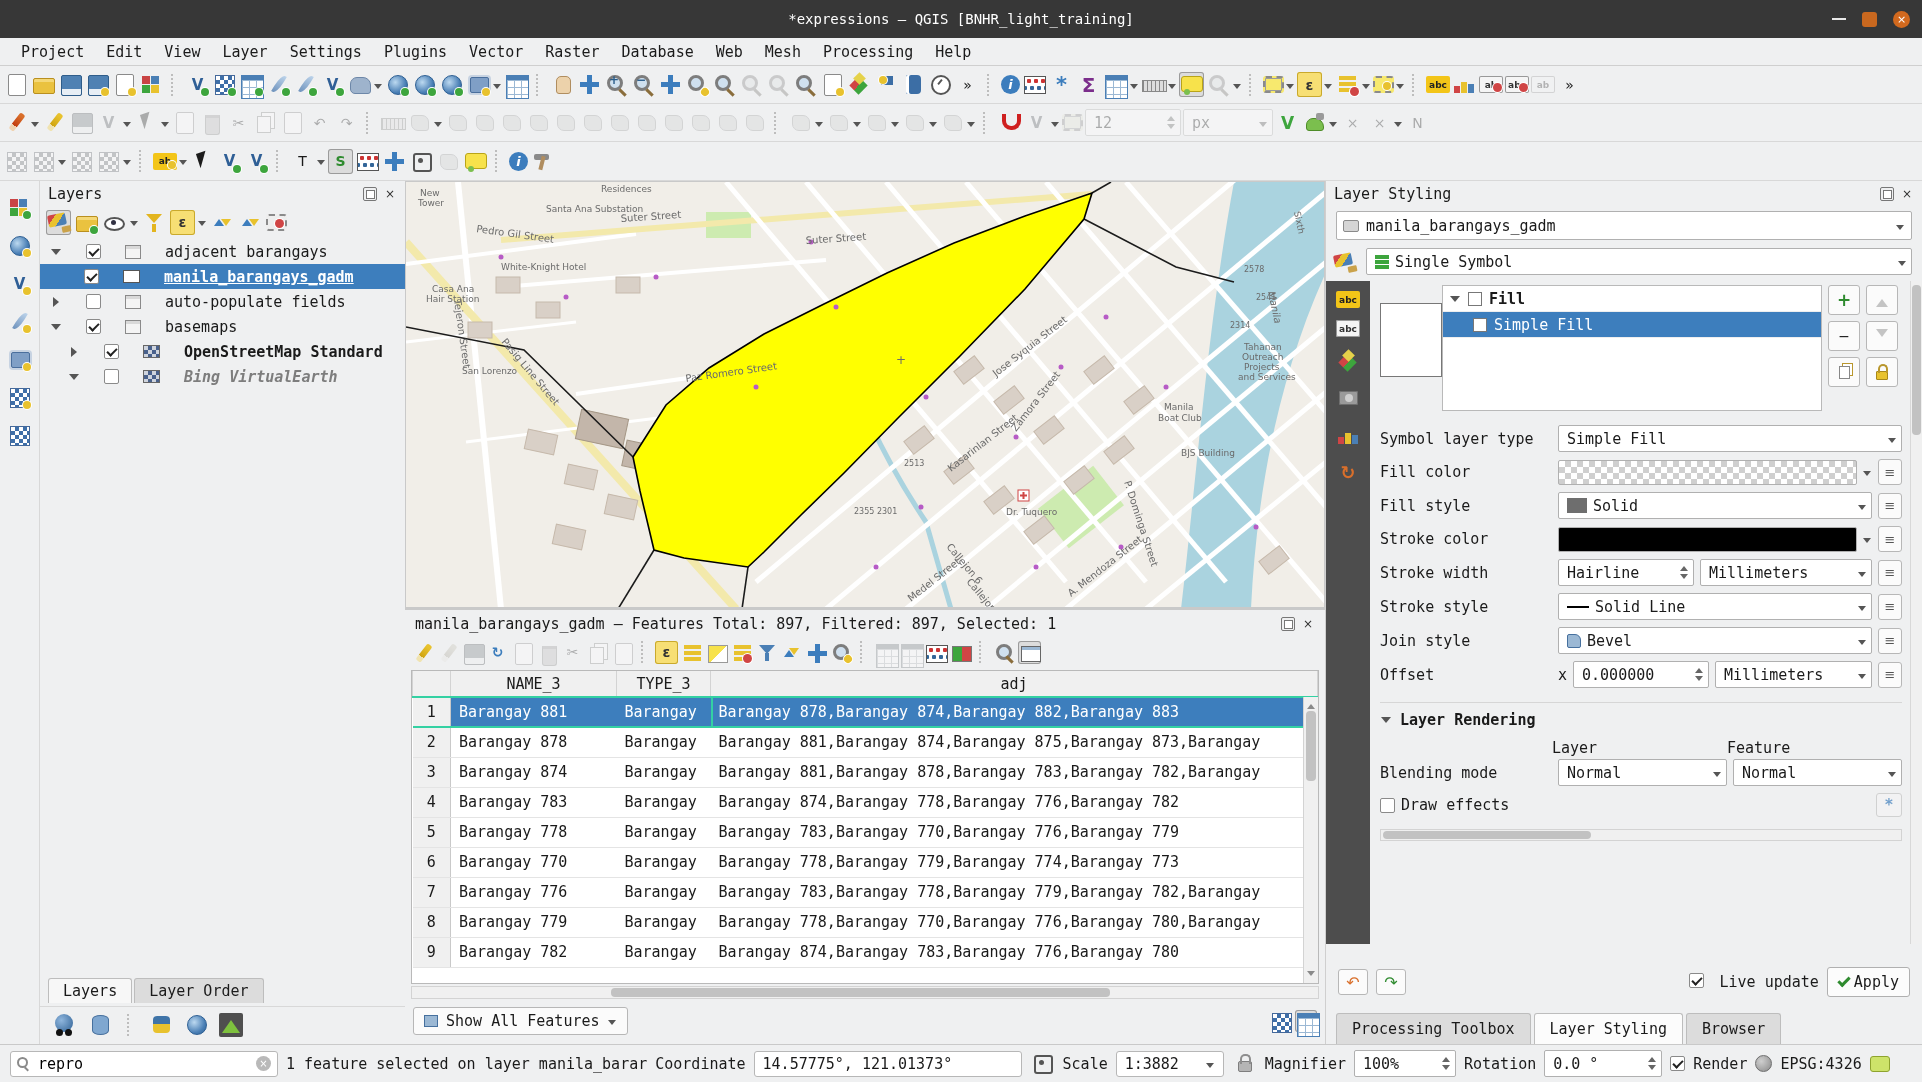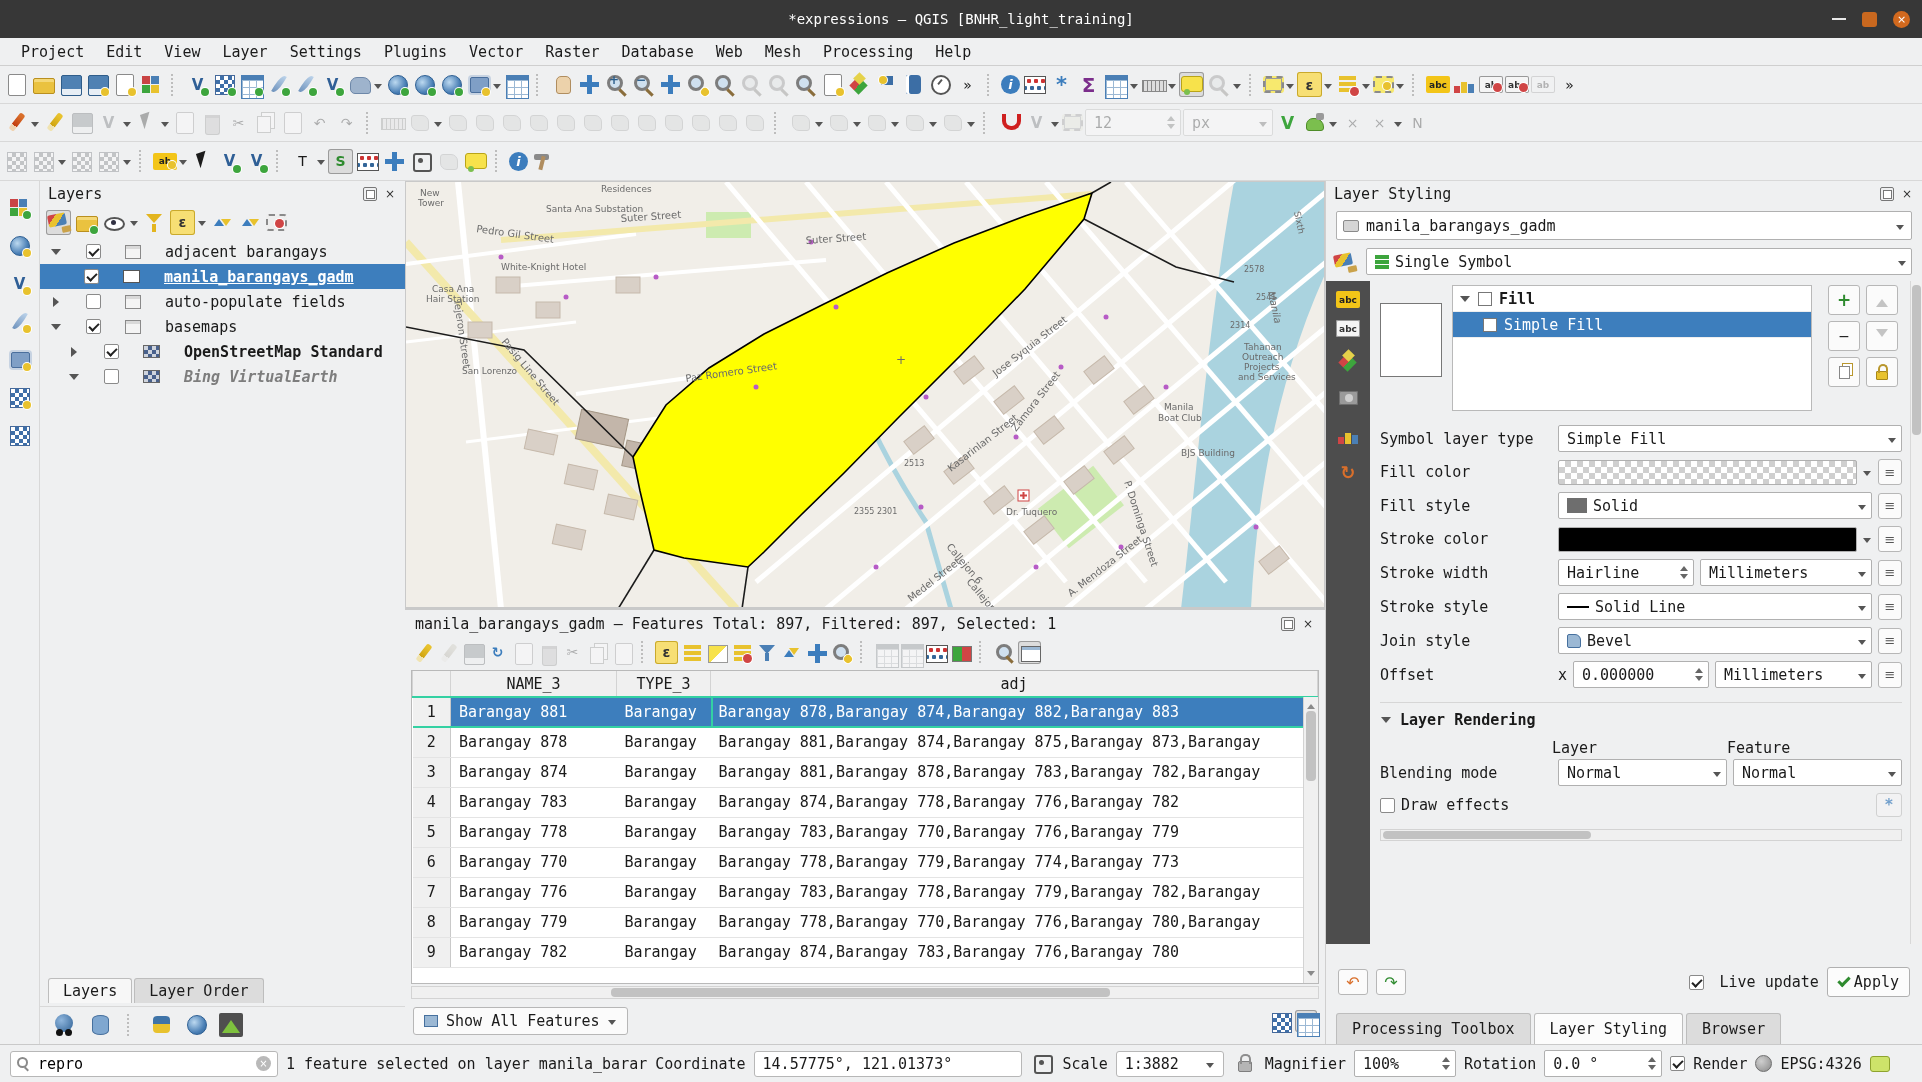--- a/index.html
+++ b/index.html
@@ -180,21 +180,21 @@
   .rd-combo{margin:4px 10px 0 10px;height:29px;background:#fff;border:1px solid #b0b0b0;border-radius:2px;display:flex;align-items:center;gap:7px;padding:0 6px}
   .lyr-ic{width:16px;height:12px;background:#d5d5d5;border:1px solid #8a8a8a;border-radius:2px;flex:none}
   .rd-symrow{margin:8px 10px 0 6px;display:flex;align-items:center;gap:8px}
   .brush{width:26px;height:24px;position:relative;flex:none}
   .brush::before{content:"";position:absolute;left:2px;top:4px;width:18px;height:12px;background:linear-gradient(135deg,#d04545 30%,#e8c22e 30% 60%,#4a7fb5 60%);border-radius:2px;transform:rotate(-12deg)}
   .brush::after{content:"";position:absolute;right:1px;bottom:2px;width:9px;height:6px;background:#caa24a;border-radius:1px;transform:rotate(-12deg)}
   .greenbars{width:14px;height:14px;flex:none;background:linear-gradient(#3da53d 0 4px,transparent 4px 5px,#3da53d 5px 9px,transparent 9px 10px,#3da53d 10px 14px)}
   .rd-content{position:absolute;top:100px;left:0;right:12px;bottom:100px;display:flex}
   .darkstrip{width:44px;background:#4d4d4d;display:flex;flex-direction:column;align-items:center;gap:12px;padding-top:10px;flex:none}
   .rd-main{flex:1;padding:4px 8px 0 10px;overflow:hidden}
-  .symwidget{display:flex;gap:10px}
+  .symwidget{display:flex;}
   .preview{width:62px;height:74px;background:#fff;border:1px solid #777;margin-top:18px;flex:none}
   .symtree{flex:1;background:#fff;border:1px solid #b9b9b9;height:126px}
   .strow{height:26px;display:flex;align-items:center;gap:7px;padding:0 6px;border-bottom:1px solid #eee}
   .strow .cbx{width:14px;height:14px;border:1px solid #777;background:#fff;flex:none}
   .strow.sel{background:#3d7ebd;color:#fff}
   .symbtns{width:74px;display:grid;grid-template-columns:32px 32px;grid-auto-rows:30px;gap:6px;margin-left:6px;flex:none}
   .sbtn{background:#fbfbfb;border:1px solid #b7b7b7;border-radius:3px;display:flex;align-items:center;justify-content:center;font-family:"DejaVu Sans",sans-serif;font-size:14px}
   .sbtn.plus{color:#2f8b2f;font-weight:bold;font-size:17px}
   .sbtn.tri-u::after{content:"";border:6px solid transparent;border-bottom:8px solid #c4c4c4}
   .sbtn.tri-d::after{content:"";border:6px solid transparent;border-top:8px solid #c4c4c4}
@@ -980,21 +980,21 @@
         </div>
     </div>
   </div>
   <div class="rscroll">
       <span class="vthumb"></span>
     </div>
 
   <div class="rd-foot">
     <span class="undoredo" style="color:#d96f2b">↶</span>
     <span class="undoredo" style="color:#2f8b2f">↷</span>
-    <span style="margin-left:auto;display:flex;align-items:center;gap:16px">
+    <span style="margin-left:auto;display:flex;align-items:flex-start;gap:16px">
       <span class="cb on"></span>
       <span>Live update</span>
     </span>
     <span class="applybtn">
       <span class="gcheck"></span>
       <span>Apply</span>
     </span>
   </div>
   <div class="rd-tabs">
     <span class="rtab">Processing Toolbox</span>

